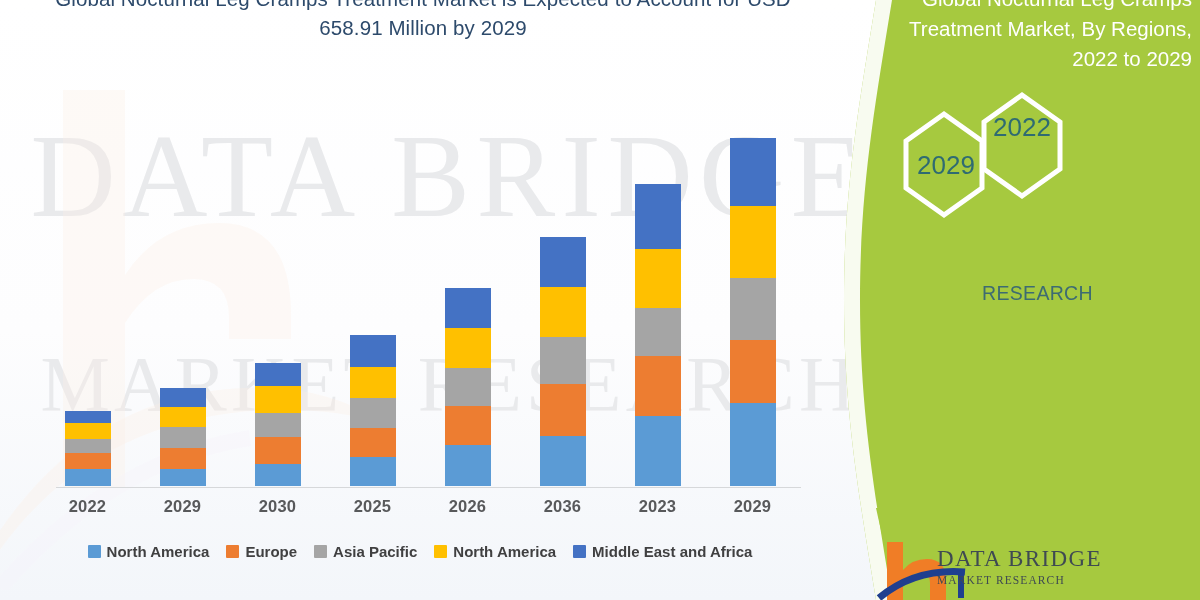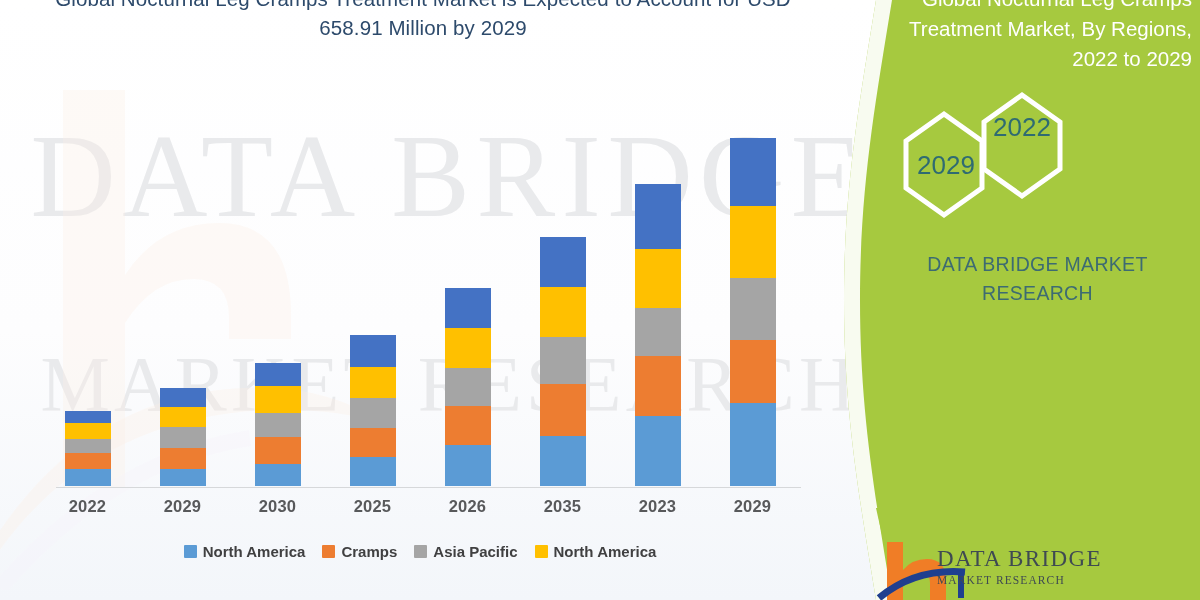--- a/index.html
+++ b/index.html
@@ -215,41 +215,45 @@
           </div>
         </div>
     </div>
 
     <div class="x-axis" id="xaxis">
         <div class="x-lab">2022</div>
         <div class="x-lab">2029</div>
         <div class="x-lab">2030</div>
         <div class="x-lab">2025</div>
         <div class="x-lab">2026</div>
-        <div class="x-lab">2035</div>
+        <div class="x-lab">2036</div>
         <div class="x-lab">2023</div>
         <div class="x-lab">2029</div>
       </div>
 
     <div class="legend" id="legend">
         <div class="leg-item">
           <span class="leg-sw" style="background: rgb(91, 155, 213);"></span>
           <span class="leg-tx">North America</span>
         </div>
         <div class="leg-item">
           <span class="leg-sw" style="background: rgb(237, 125, 49);"></span>
-          <span class="leg-tx">Cramps</span>
+          <span class="leg-tx">Europe</span>
         </div>
         <div class="leg-item">
           <span class="leg-sw" style="background: rgb(165, 165, 165);"></span>
           <span class="leg-tx">Asia Pacific</span>
         </div>
         <div class="leg-item">
           <span class="leg-sw" style="background: rgb(255, 192, 0);"></span>
           <span class="leg-tx">North America</span>
+        </div>
+        <div class="leg-item">
+          <span class="leg-sw" style="background: rgb(68, 114, 196);"></span>
+          <span class="leg-tx">Middle East and Africa</span>
         </div>
       </div>
   </div>
 
   <div class="right-panel">
     <svg class="green-shape" viewBox="0 0 420 600" preserveAspectRatio="none">
       <path d="M96 0 C 78 110, 64 190, 64 300 C 64 410, 78 490, 96 600 L420 600 L420 0 Z" fill="#a6c93f"></path>
       <path d="M96 0 C 78 110, 64 190, 64 300 C 64 410, 78 490, 96 600 L112 600 C 94 490, 80 410, 80 300 C 80 190, 94 110, 112 0 Z" fill="#ffffff" opacity=".92"></path>
       <path d="M96 508 C 104 545, 112 575, 120 600 L420 600 L420 508 Z" fill="#a6c93f"></path>
     </svg>
@@ -263,21 +267,21 @@
 
           <polygon points="22,95 60,68 98,95 98,142 60,169 22,142" fill="none" stroke="#ffffff" stroke-width="5" transform="translate(4,-42)"></polygon>
 
           <polygon points="100,42 138,15 176,42 176,89 138,116 100,89" fill="none" stroke="#ffffff" stroke-width="5" transform="translate(4,-8)"></polygon>
           <text id="hexL" x="66" y="86" text-anchor="middle" font-family="Liberation Sans, sans-serif" font-size="26" fill="#2f6b72">2029</text>
           <text id="hexR" x="142" y="48" text-anchor="middle" font-family="Liberation Sans, sans-serif" font-size="26" fill="#2f6b72">2022</text>
         </svg>
       </div>
 
       <div class="brand">
-        <span>DATA BRIDGE MARKET</span><br>
+        <br>
         <span>RESEARCH</span>
       </div>
 
       <div class="logo-bottom">
         <svg viewBox="0 0 330 62" width="330" height="62">
           <path d="M12 2 h16 v28 q9 -11 24 -11 q19 0 19 22 v21 h-16 v-19 q0 -10 -10 -10 q-10 0 -17 11 v18 h-16 z" fill="#f07d26"></path>
           <path d="M4 58 q36 -30 86 -26" stroke="#1f3f8f" stroke-width="7" fill="none"></path>
           <path d="M86 30 v28" stroke="#1f3f8f" stroke-width="6" fill="none"></path>
         </svg>
         <div class="logo-txt-1">DATA BRIDGE</div>

